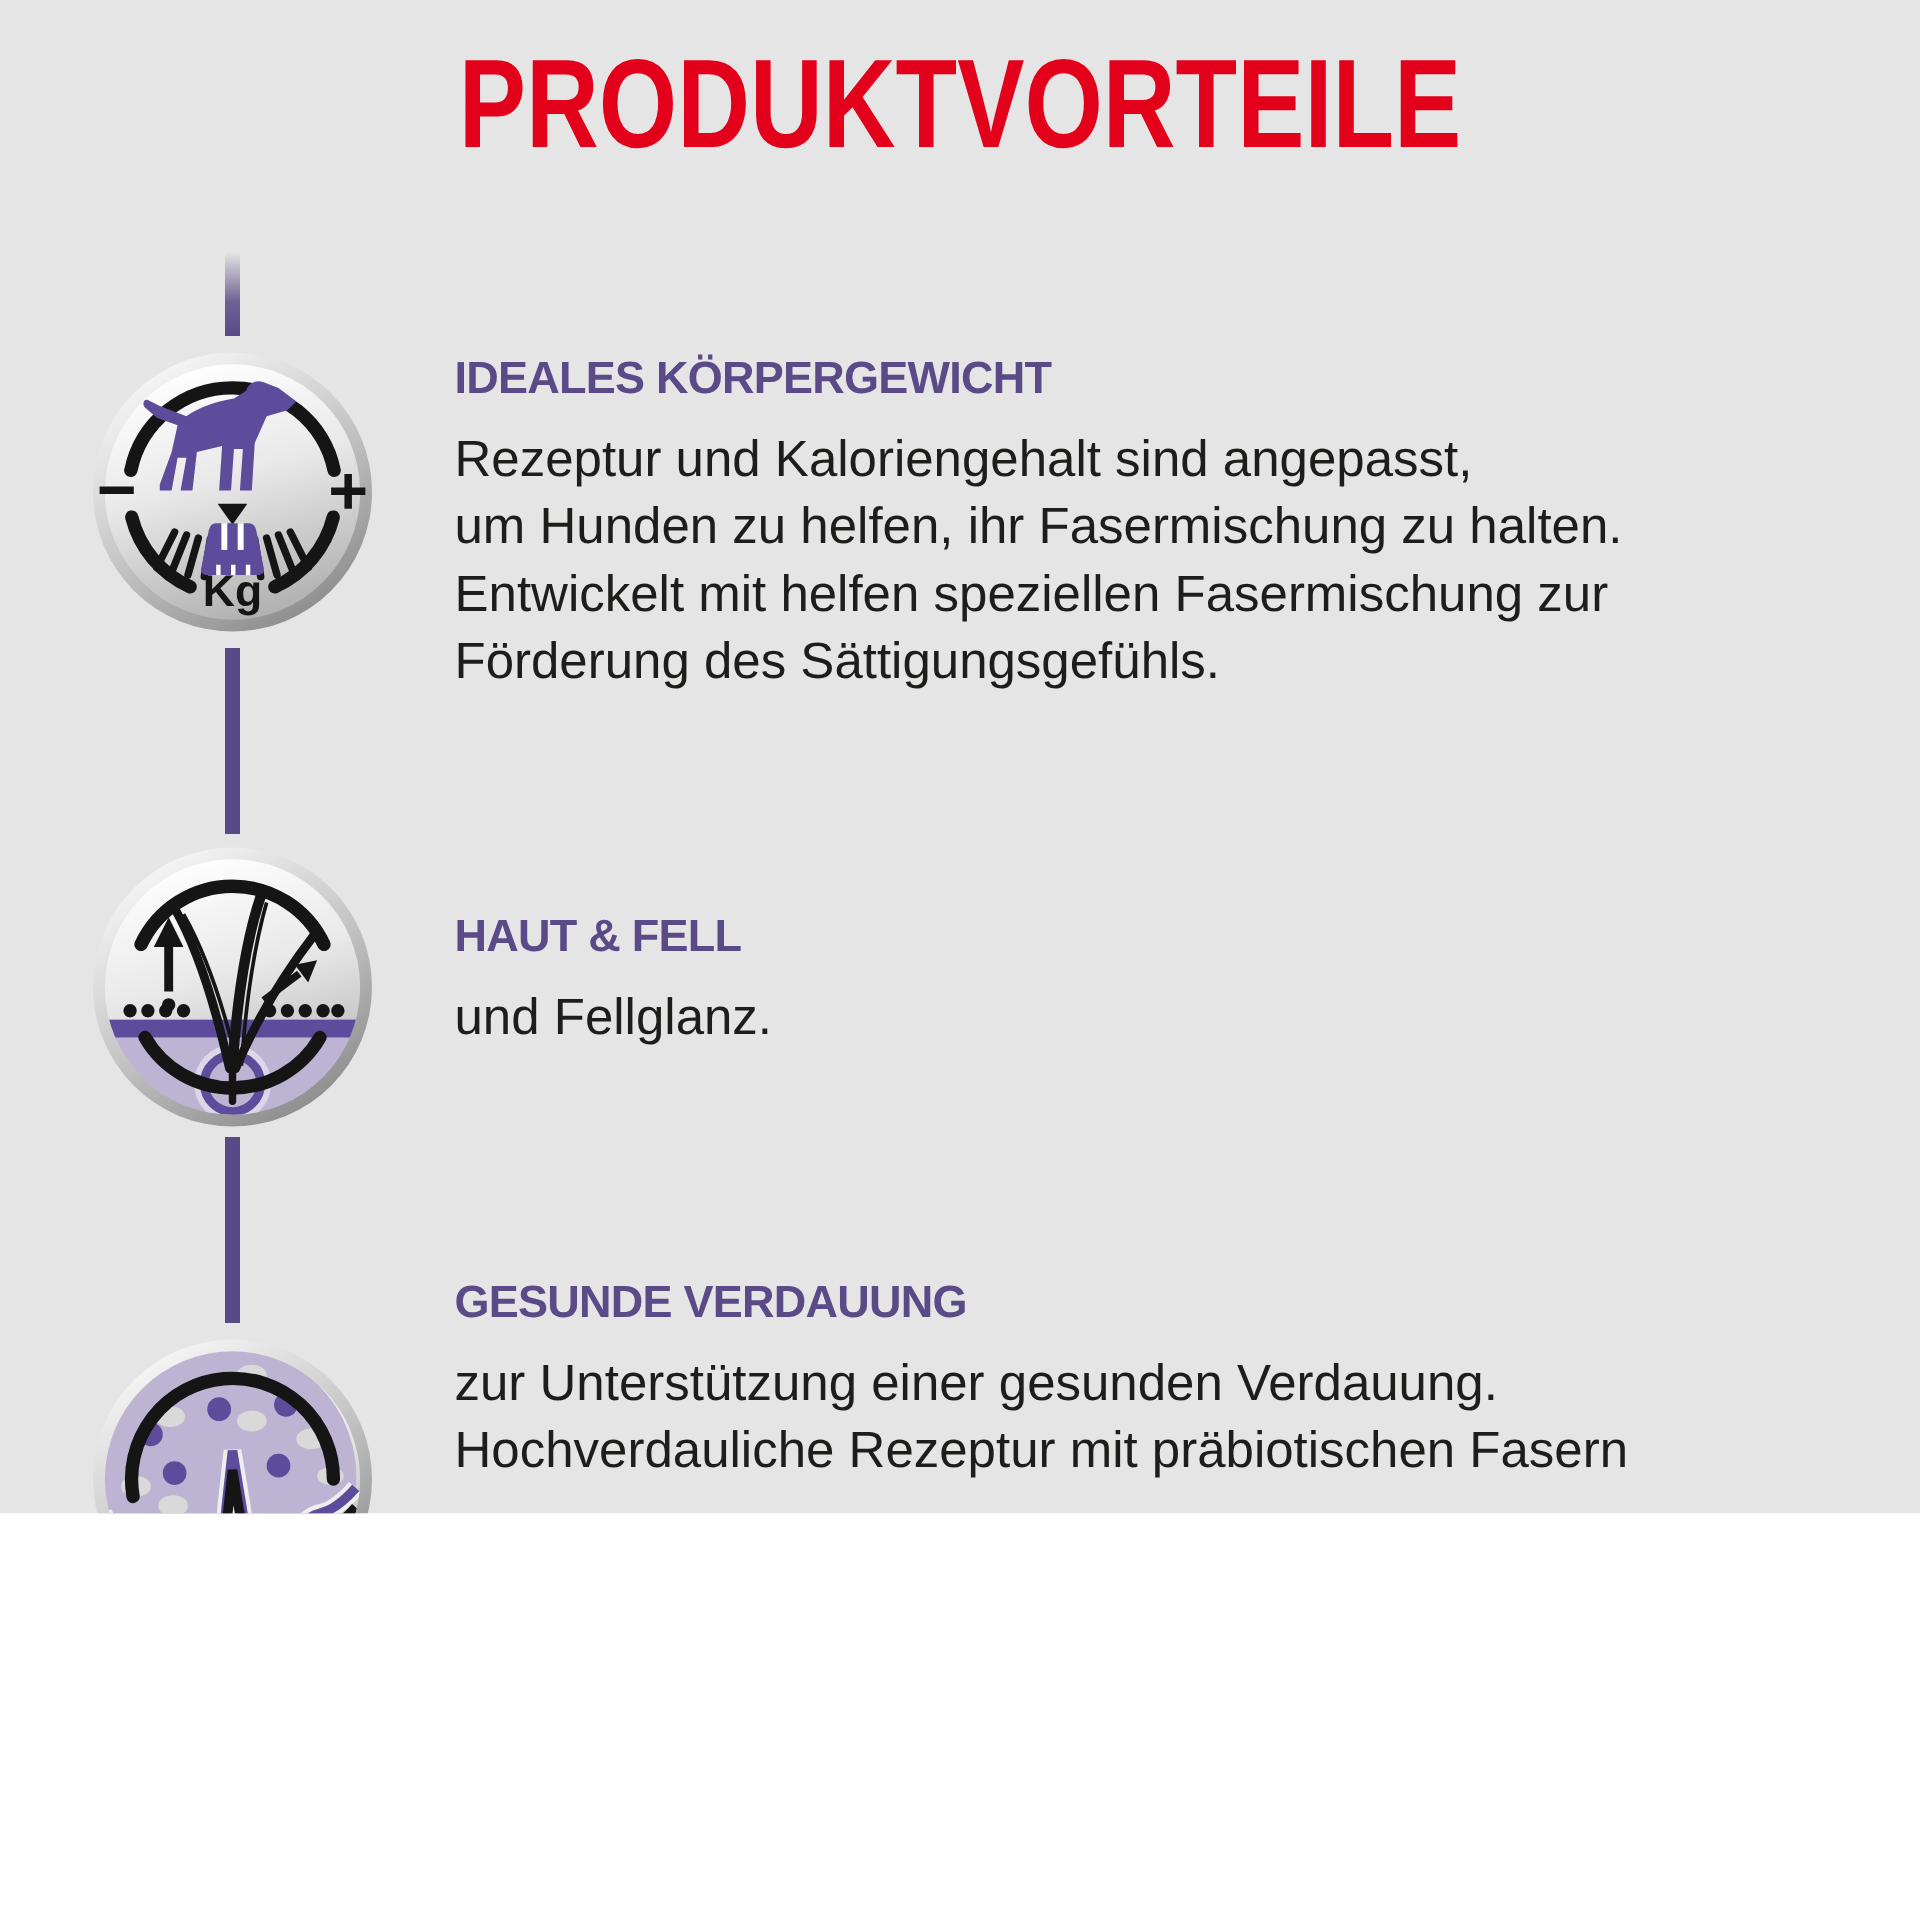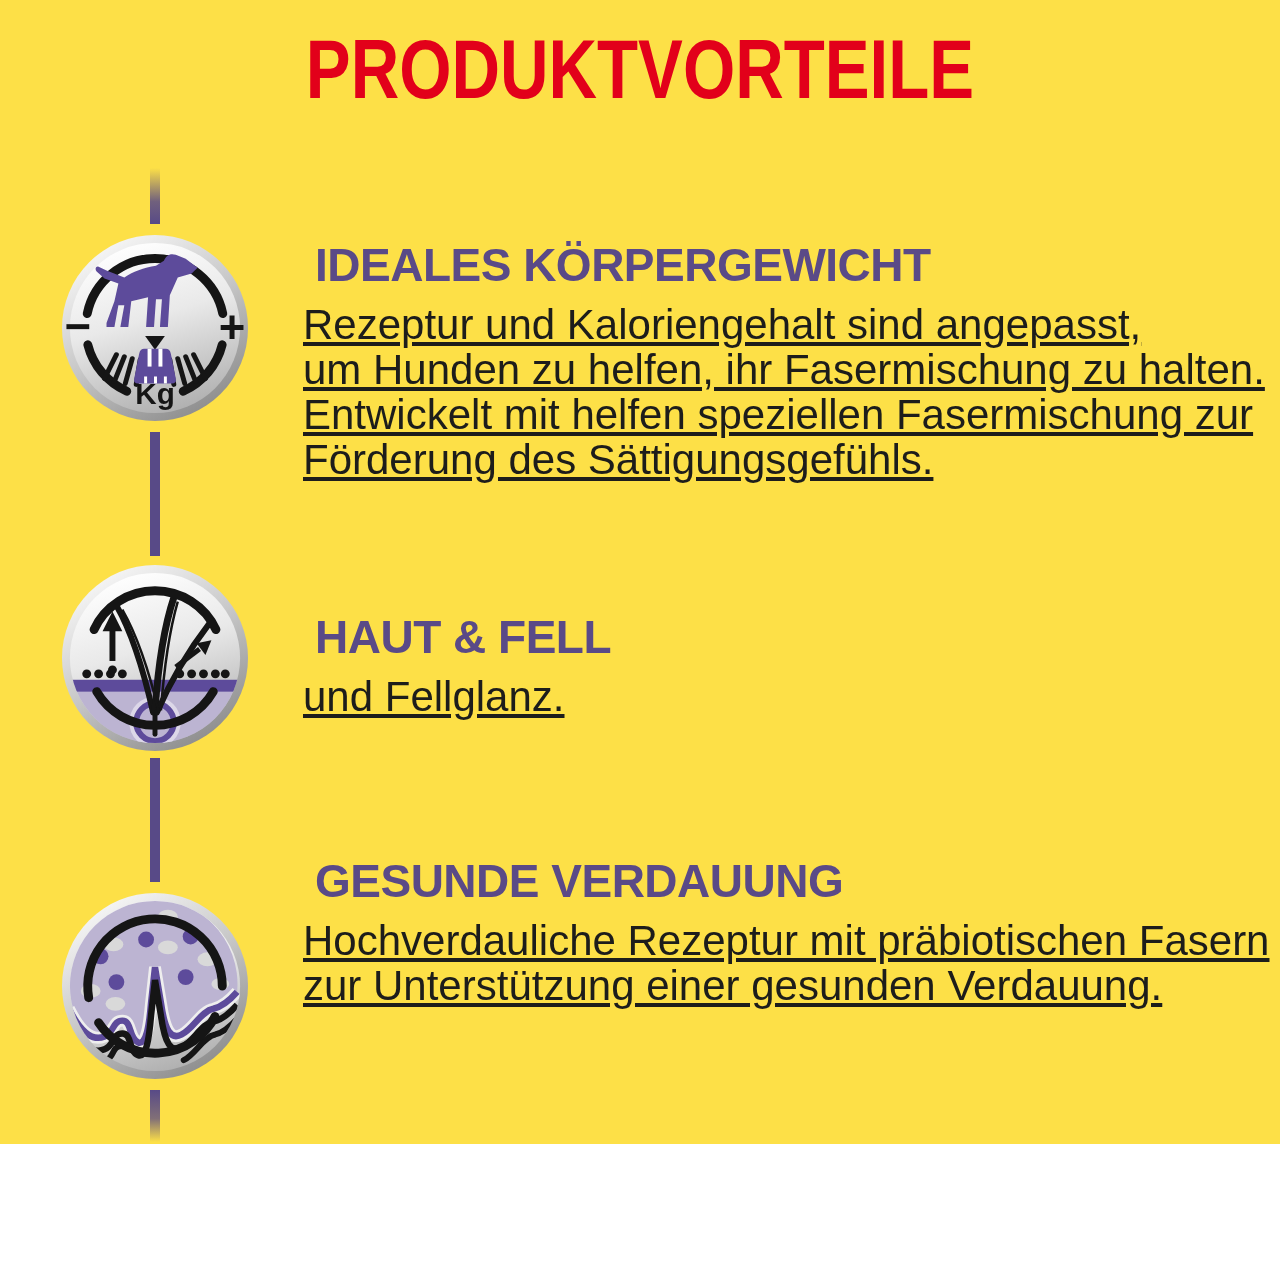--- a/index.html
+++ b/index.html
@@ -6,40 +6,40 @@
     --brand-red:#e2001a;
     --heading-purple:#5a4a87;
     --line-purple:#584a87;
     --icon-purple:#5d4b9b;
     --icon-lavender:#bcb4d2;
     --ink:#151515;
     --body-text:#1d1d1b;
   }
   html,body{margin:0;padding:0;background:#ffffff;}
   .page{
-    position:relative;width:1280px;height:1144px;background:#fde047;
+    position:relative;width:1280px;height:1009px;background:#e5e5e5;
     overflow:hidden;font-family:"Liberation Sans",sans-serif;
   }
   .title{
     position:absolute;top:24px;left:0;width:1280px;text-align:center;
     font-size:84px;line-height:90px;font-weight:700;color:var(--brand-red);
     transform:scaleX(0.8);transform-origin:640px 0;letter-spacing:0px;white-space:nowrap;
   }
   .vseg{position:absolute;left:150px;width:10px;background:var(--line-purple);}
   .vseg.fade-top{background:linear-gradient(to bottom, rgba(88,74,135,0) 0%, rgba(88,74,135,0.85) 60%, var(--line-purple) 100%);}
   .vseg.fade-bottom{background:linear-gradient(to bottom, var(--line-purple) 0%, rgba(88,74,135,0.75) 55%, rgba(88,74,135,0) 100%);}
   .badge{position:absolute;left:61px;width:188px;height:188px;}
   .benefit{position:absolute;left:303px;width:900px;}
   .benefit-heading{
-    margin:12px;font-size:46px;line-height:50px;font-weight:700;
+    margin:0;font-size:30px;line-height:50px;font-weight:700;
     color:var(--heading-purple);letter-spacing:-0.5px;white-space:nowrap;
   }
   .benefit-body{margin-top:6px;}
   .benefit-body .line{
-    font-size:42px;line-height:45px;color:var(--body-text);white-space:nowrap;text-decoration:underline;
+    font-size:34px;line-height:45px;color:var(--body-text);white-space:nowrap;
   }
   .bar{position:absolute;top:1198px;height:22px;background:var(--brand-red);}
   .bar.bar-left{left:0;width:76px;}
   .bar.bar-right{
     left:236px;width:954px;
     background:linear-gradient(to right, var(--brand-red) 0%, var(--brand-red) 74%, rgba(226,0,26,0) 100%);
   }
   .crown{position:absolute;left:93px;top:1164px;}
   svg text{font-family:"Liberation Sans",sans-serif;}
 </style>
@@ -198,22 +198,22 @@
   <section class="benefit" style="top:600px">
     <h2 class="benefit-heading">HAUT &amp; FELL</h2>
     <div class="benefit-body">
       <div class="line">und Fellglanz.</div>
     </div>
   </section>
 
   <section class="benefit" style="top:844px">
     <h2 class="benefit-heading">GESUNDE VERDAUUNG</h2>
     <div class="benefit-body">
+      <div class="line">zur Unterstützung einer gesunden Verdauung.</div>
       <div class="line">Hochverdauliche Rezeptur mit präbiotischen Fasern</div>
-      <div class="line">zur Unterstützung einer gesunden Verdauung.</div>
     </div>
   </section>
 
   <div class="bar bar-left"></div>
   <div class="bar bar-right"></div>
 
   <div class="crown">
     <svg width="130" height="92" viewBox="0 0 130 92">
       <g fill="var(--brand-red)">
         <circle cx="9" cy="35" r="6.5"></circle>

